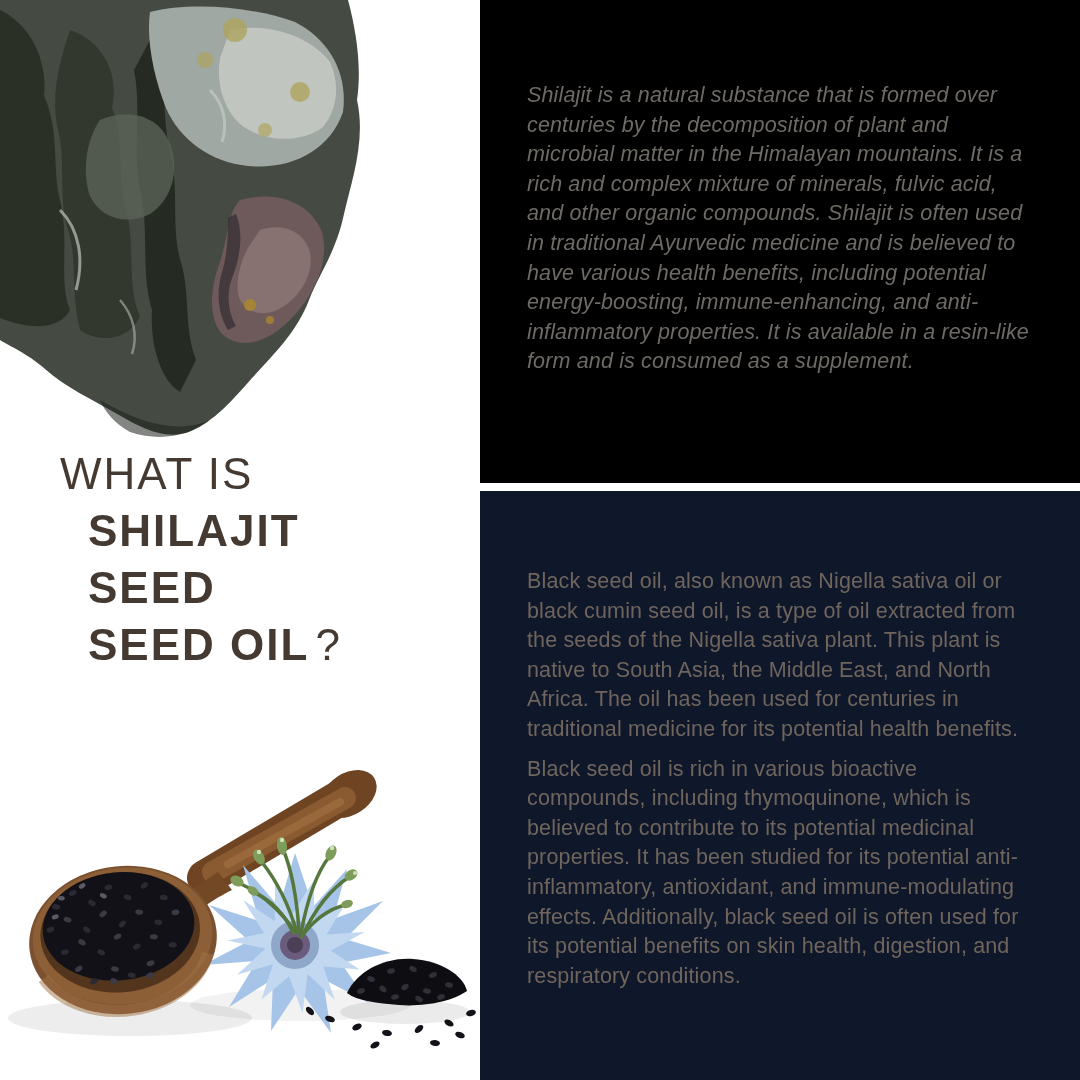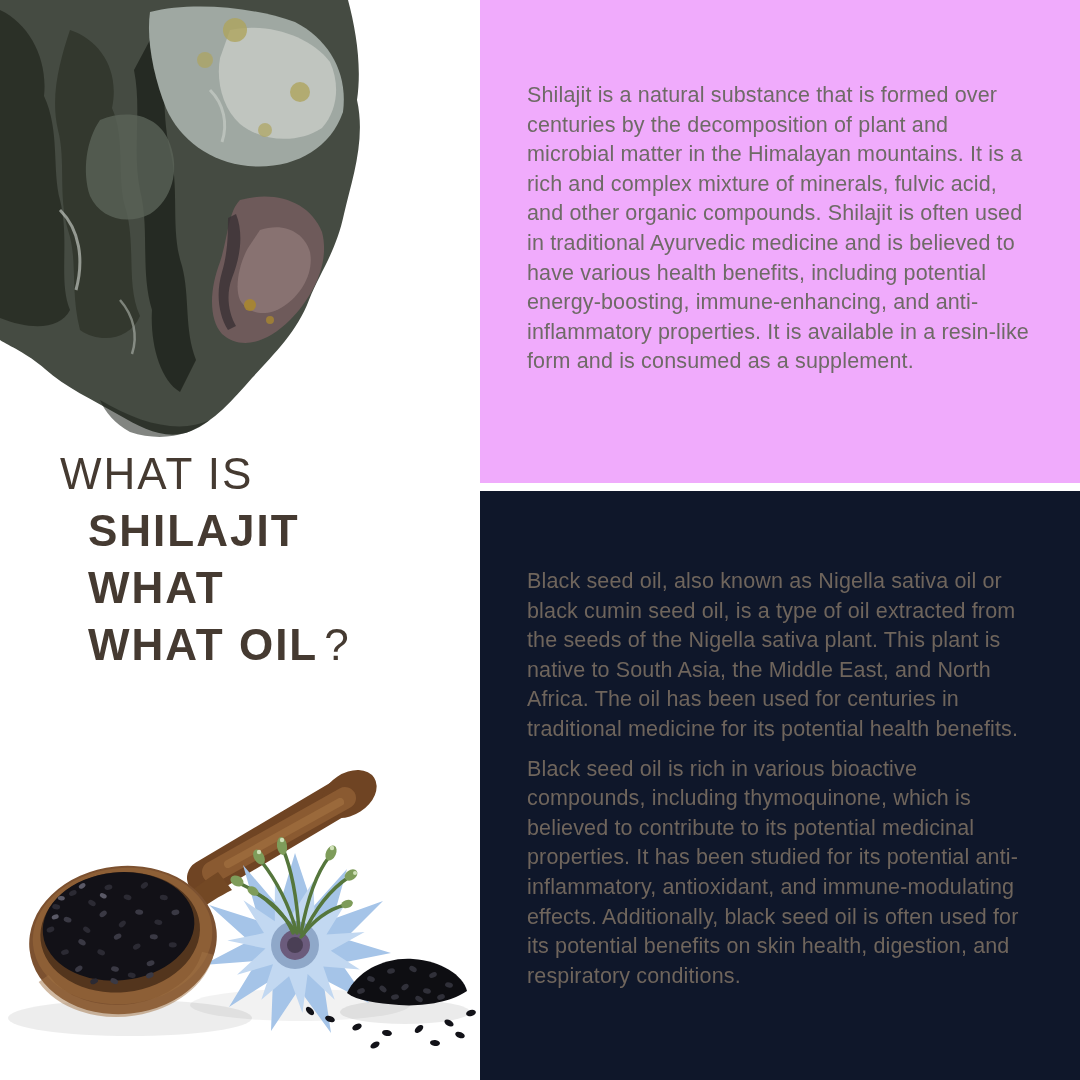--- a/index.html
+++ b/index.html
@@ -3,21 +3,21 @@
 <meta charset="utf-8">
 <style>
   html,body{margin:0;padding:0;}
   body{
     width:1080px;height:1080px;position:relative;overflow:hidden;
     background:#ffffff;
     font-family:"Liberation Sans", sans-serif;
   }
   
   .panel{position:absolute;left:480px;width:600px;}
-  .panel-top{top:0;height:483px;background:#f0abfc;}
+  .panel-top{top:0;height:483px;background:#000000;font-style:italic;}
   .panel-bottom{top:491px;height:709px;background:#0f172a;}
   .panel p{
     margin:0;padding:0 44px 0 47px;
     font-size:21.5px;line-height:29.6px;letter-spacing:.15px;
     font-weight:400;
   }
   .panel-top p{padding-top:81px;color:#6e6a66;}
   .panel-bottom p{color:#6f655c;}
   .panel-bottom .p1{padding-top:76px;}
   .panel-bottom .p2{padding-top:10px;}
@@ -61,22 +61,22 @@
       <path fill="none" stroke="#c8cdc6" stroke-width="2.5" opacity="0.5" d="M120,300 C134,316 138,336 132,354"></path>
       <circle cx="250" cy="305" r="6" fill="#a8862f" opacity="0.9"></circle>
       <circle cx="270" cy="320" r="4" fill="#a8862f" opacity="0.8"></circle>
       <path fill="#1c201a" opacity="0.55" d="M100,400 C140,424 180,434 210,420 C190,436 160,442 130,432 C115,424 105,412 100,400 Z"></path>
     </g>
   </svg>
 
   <h1 class="heading">
     <span class="line light">WHAT IS</span>
     <span class="line bold">SHILAJIT</span>
-    <span class="line bold">WHAT</span>
-    <span class="line"><span class="bold">WHAT OIL</span><span class="qmark">?</span></span>
+    <span class="line bold">SEED</span>
+    <span class="line"><span class="bold">SEED OIL</span><span class="qmark">?</span></span>
   </h1>
 
   <svg class="spoon-img" viewBox="0 0 480 330" aria-hidden="true">
 
     <ellipse cx="130" cy="268" rx="122" ry="18" fill="#000000" opacity="0.07"></ellipse>
     <ellipse cx="300" cy="255" rx="110" ry="16" fill="#000000" opacity="0.05"></ellipse>
     <ellipse cx="405" cy="262" rx="65" ry="12" fill="#000000" opacity="0.08"></ellipse>
 
     <g>
       <line x1="205" y1="128" x2="345" y2="45" stroke="#6f4423" stroke-width="36" stroke-linecap="round"></line>

